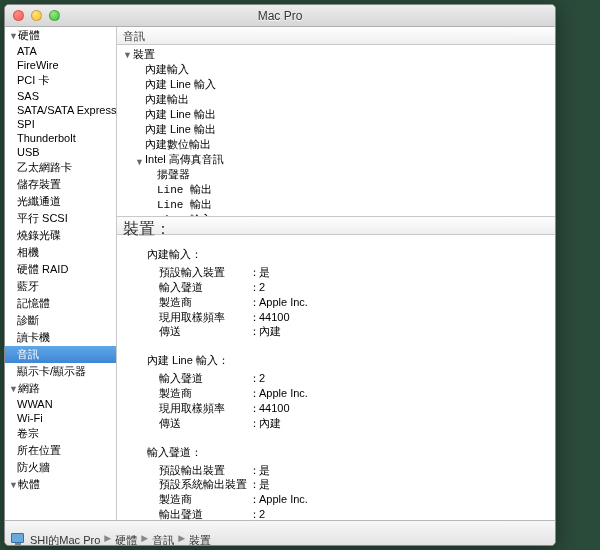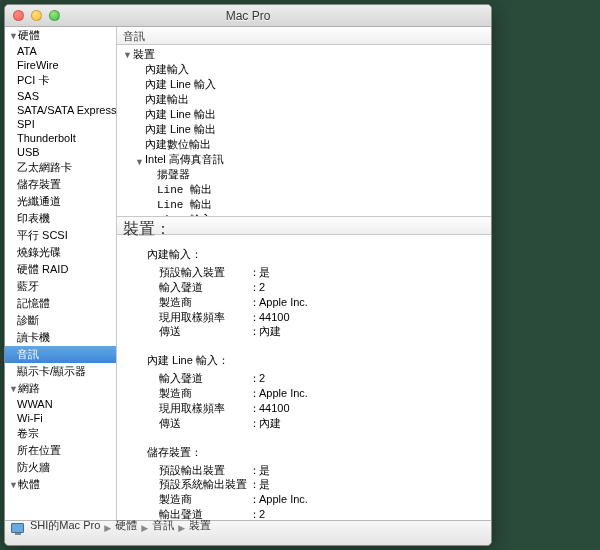--- a/index.html
+++ b/index.html
@@ -1,17 +1,17 @@
 <!DOCTYPE html>
 <html><head>
 <meta charset="utf-8">
 <style>
   * { box-sizing: border-box; margin: 0; padding: 0; }
   body { font-family: "Lucida Grande", "Helvetica Neue", Arial, sans-serif; font-size: 11px; background: #2a4a3a; width: 600px; height: 550px; overflow: hidden; }
-  .window { position: absolute; left: 4px; top: 4px; width: 488px; height: 542px; background: #fff; border: 1px solid #888; border-radius: 5px; box-shadow: 0 4px 20px rgba(0,0,0,0.4); display: flex; flex-direction: column; overflow: hidden; }
+  .window { position: absolute; left: 4px; top: 4px; width: 552px; height: 542px; background: #fff; border: 1px solid #888; border-radius: 5px; box-shadow: 0 4px 20px rgba(0,0,0,0.4); display: flex; flex-direction: column; overflow: hidden; }
   .titlebar { height: 22px; background: linear-gradient(#ededed,#d6d6d6); border-bottom: 1px solid #b0b0b0; display: flex; align-items: center; position: relative; }
   .traffic { display: flex; gap: 7px; padding-left: 8px; }
   .dot { width: 11px; height: 11px; border-radius: 50%; border: 0.5px solid rgba(0,0,0,0.2); }
   .dot.r { background: radial-gradient(circle at 35% 30%, #ff8a80, #ff5f57); }
   .dot.y { background: radial-gradient(circle at 35% 30%, #ffe082, #ffbd2e); }
   .dot.g { background: radial-gradient(circle at 35% 30%, #a5e37d, #28c840); }
   .wtitle { position: absolute; left: 0; right: 0; text-align: center; font-size: 12px; color: #333; text-shadow: 0 1px 0 #fff; pointer-events:none; }
   .body { flex: 1; display: flex; overflow: hidden; }
   .sidebar { width: 112px; border-right: 1px solid #c8c8c8; overflow-y: auto; background: #fff; }
   .sidebar::-webkit-scrollbar { width: 0; }
@@ -29,21 +29,21 @@
   .ind1 { padding-left: 18px; align-items: flex-end; }
   .ind2 { padding-left: 30px; font-family: Liberation Mono, monospace; }
   .bottom-header { height: 18px; background: linear-gradient(#fdfdfd,#efefef); border-bottom: 1px solid #c8c8c8; font-size: 16px; color:#333; padding:2px 6px; }
   .bottom-pane { flex:1; overflow-y:auto; padding: 6px 0 6px 8px; font-size:11px; color:#000; }
   .section-title { font-weight: normal; margin: 6px 0 3px 22px; }
   .kv { display:flex; margin-left:34px; line-height:1.35; }
   .kv .k { width:90px; white-space:nowrap; }
   .kv .sep { width:10px; }
   .kv .v { }
   .gap { height:8px; }
-  .statusbar { height:20px; background:linear-gradient(#f7f7f7,#e4e4e4); border-top:1px solid #b8b8b8; display:flex; align-items:flex-end; font-size:11px; padding:12px 6px; gap:4px; color:#333; }
+  .statusbar { height:20px; background:linear-gradient(#f7f7f7,#e4e4e4); border-top:1px solid #b8b8b8; display:flex; align-items:flex-start; font-size:11px; padding:12px 6px; gap:4px; color:#333; }
   .crumb-sep { color:#888; font-size:9px; }
   .computer-icon { width:13px; height:10px; background:#6aa9e0; border:1px solid #3a6ea5; border-radius:1px; position:relative; margin-right:2px; }
   .computer-icon::after { content:""; position:absolute; bottom:-3px; left:3px; width:6px; height:2px; background:#888; }
 </style>
 </head>
 <body>
 
 <div class="window">
   <div class="titlebar">
     <div class="traffic">
@@ -60,23 +60,23 @@
         <div class="side-item">FireWire</div>
         <div class="side-item">PCI 卡</div>
         <div class="side-item">SAS</div>
         <div class="side-item">SATA/SATA Express</div>
         <div class="side-item">SPI</div>
         <div class="side-item">Thunderbolt</div>
         <div class="side-item">USB</div>
         <div class="side-item">乙太網路卡</div>
         <div class="side-item">儲存裝置</div>
         <div class="side-item">光纖通道</div>
-        <div class="side-item">印表機</div>
         <div class="side-item">平行 SCSI</div>
         <div class="side-item">燒錄光碟</div>
+        <div class="side-item">相機</div>
         <div class="side-item">硬體 RAID</div>
         <div class="side-item">藍牙</div>
         <div class="side-item">記憶體</div>
         <div class="side-item">診斷</div>
         <div class="side-item">讀卡機</div>
         <div class="side-item sel">音訊</div>
         <div class="side-item">顯示卡/顯示器</div>
         <div class="side-group"><span class="tri">▼</span>網路</div>
         <div class="side-item">WWAN</div>
         <div class="side-item">Wi-Fi</div>
@@ -181,21 +181,21 @@
             <span class="k">現用取樣頻率</span>
             <span class="sep">：</span>
             <span class="v">44100</span>
           </div>
           <div class="kv">
             <span class="k">傳送</span>
             <span class="sep">：</span>
             <span class="v">內建</span>
           </div>
           <div class="gap"></div>
-          <div class="section-title">儲存裝置：</div>
+          <div class="section-title">輸入聲道：</div>
           <div class="kv">
             <span class="k">預設輸出裝置</span>
             <span class="sep">：</span>
             <span class="v">是</span>
           </div>
           <div class="kv">
             <span class="k">預設系統輸出裝置</span>
             <span class="sep">：</span>
             <span class="v">是</span>
           </div>

